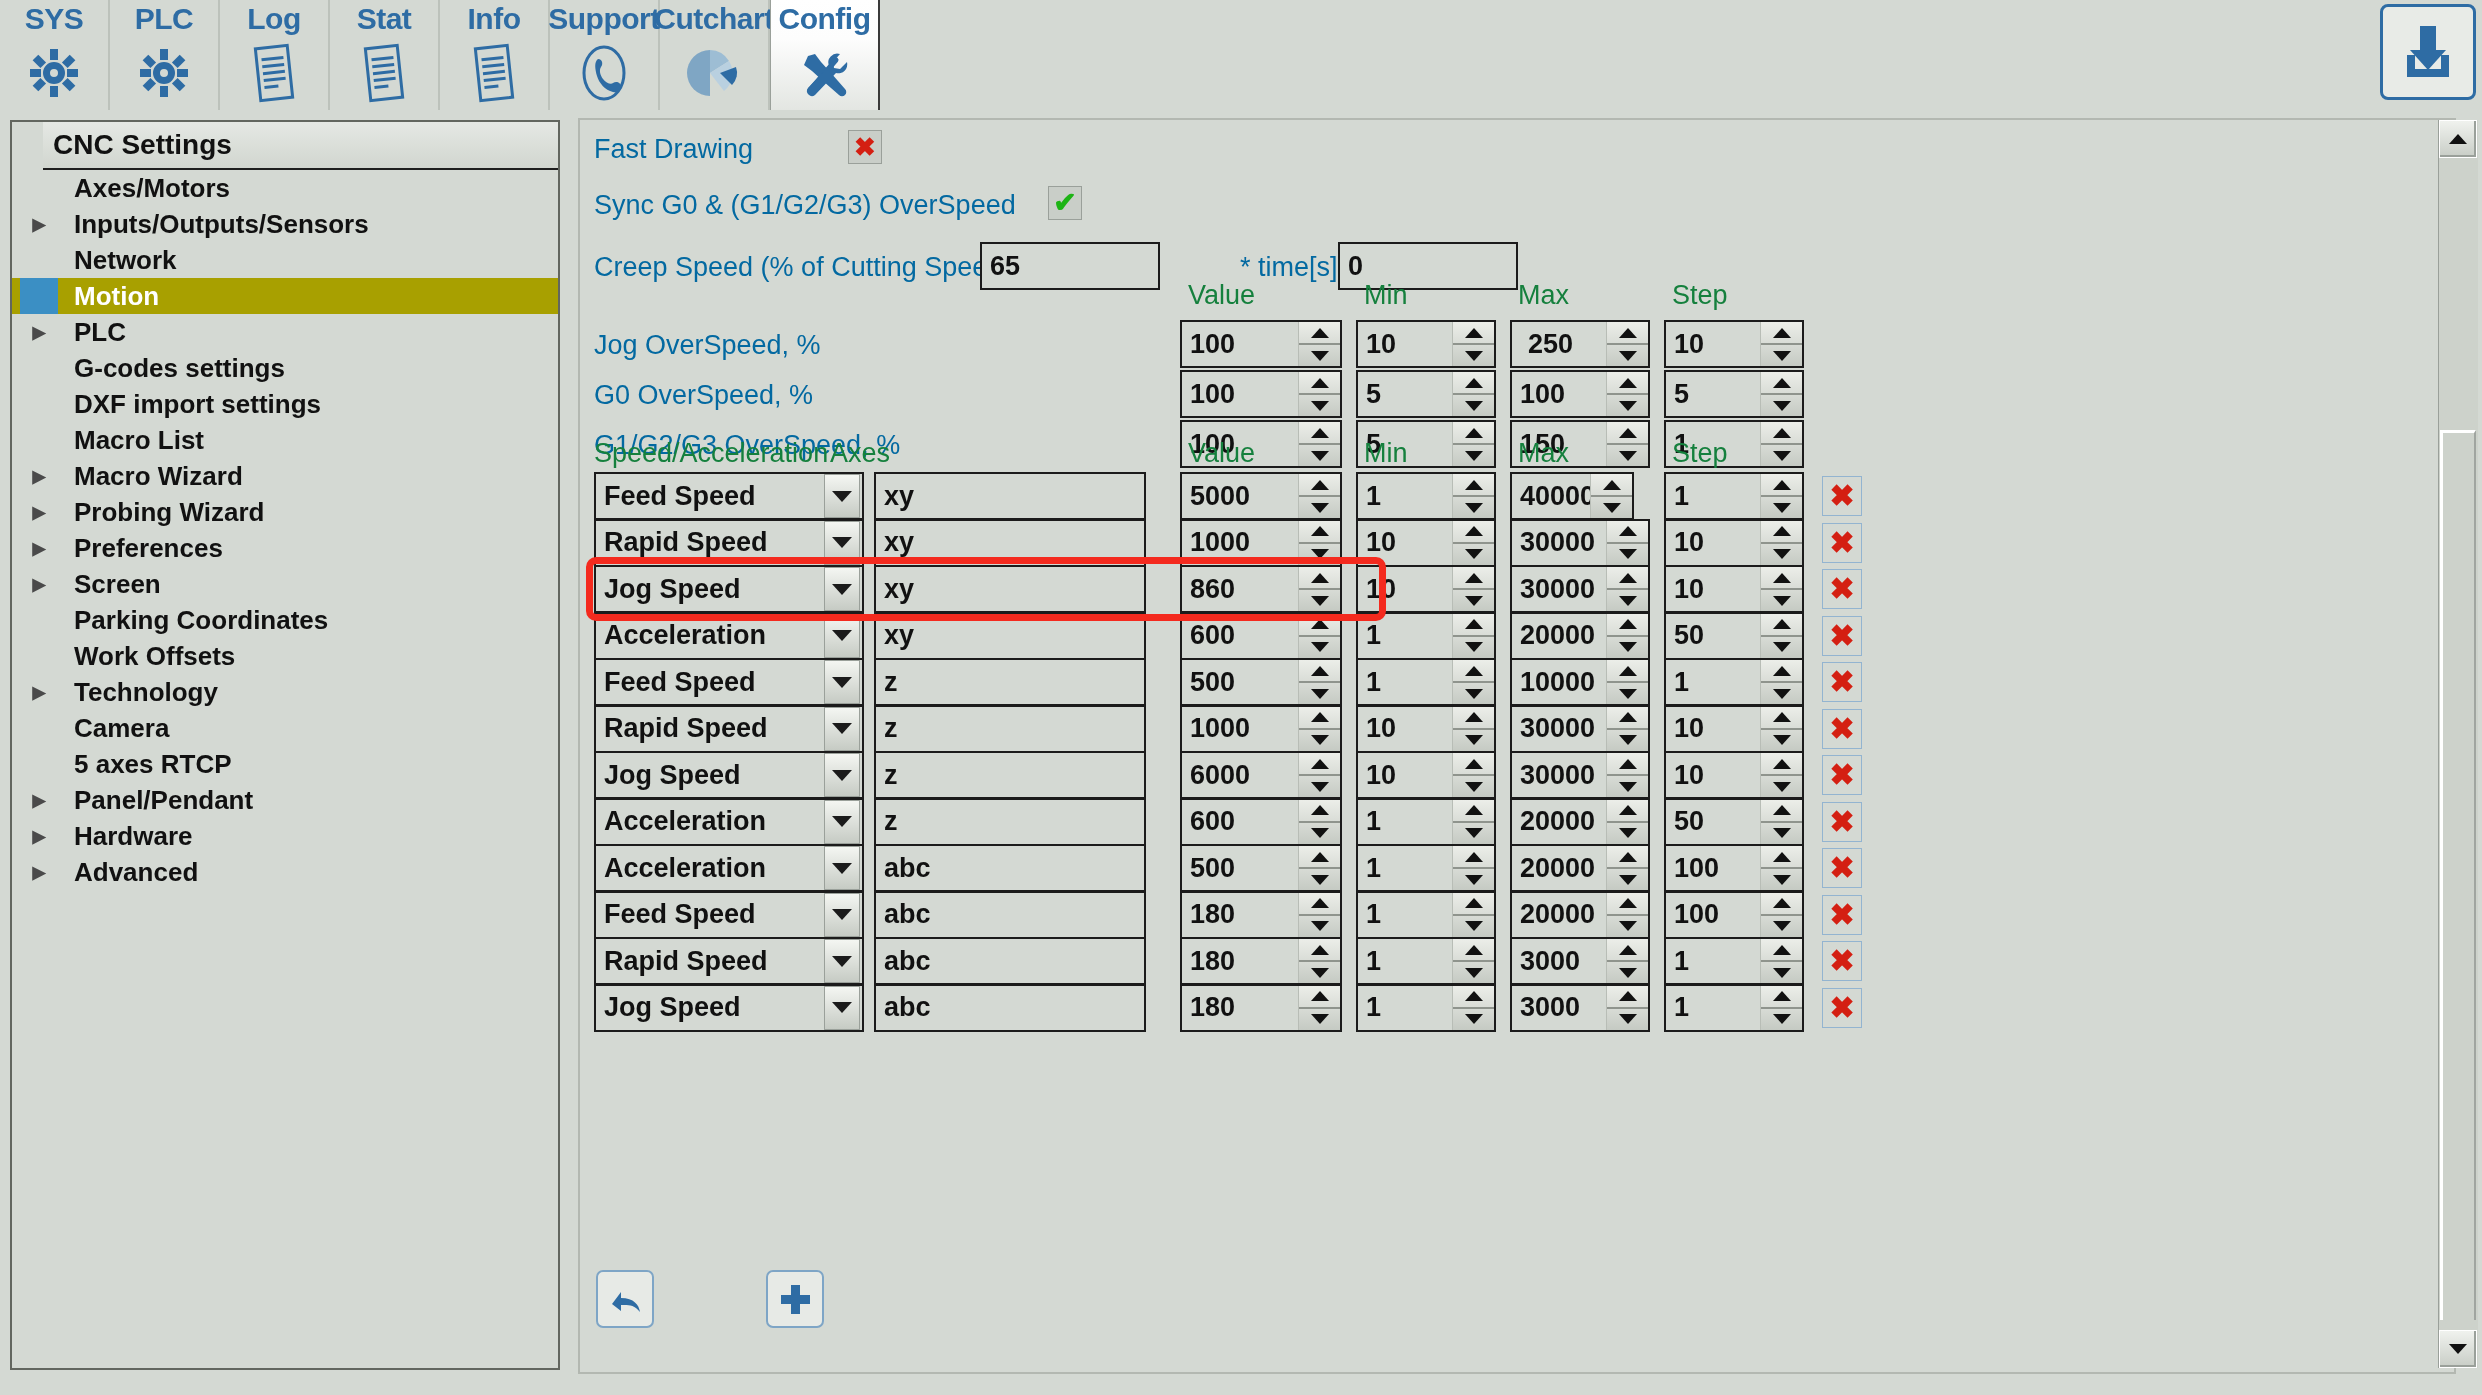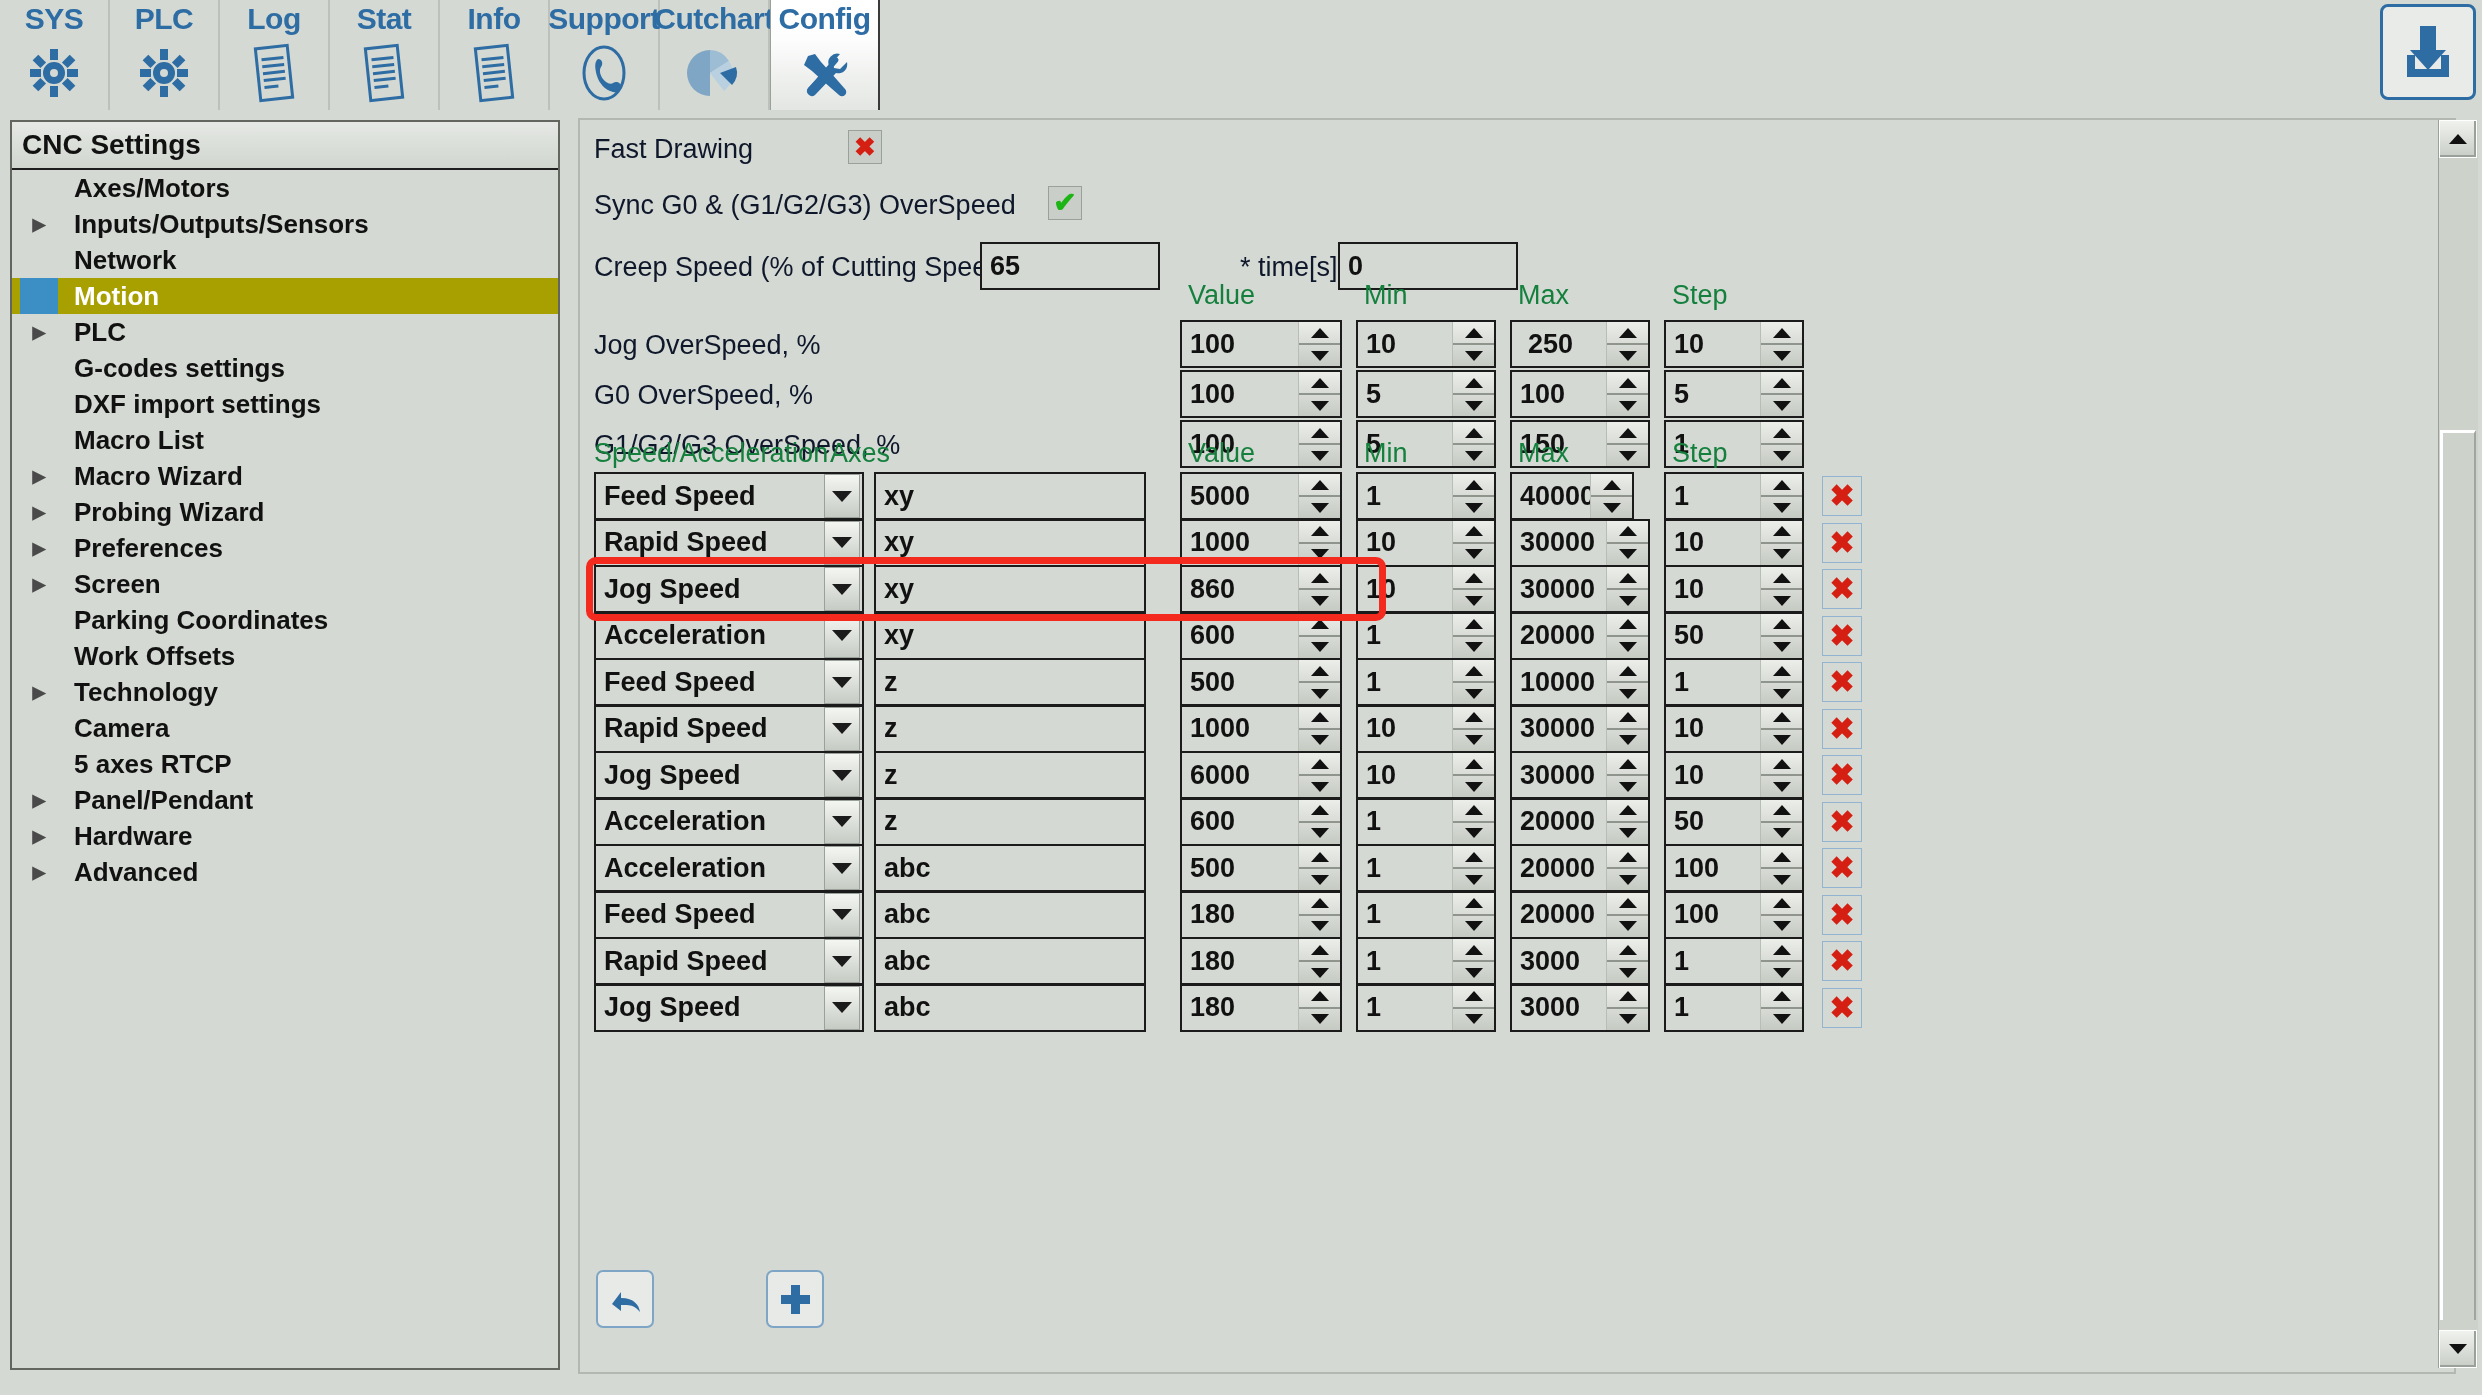--- a/index.html
+++ b/index.html
@@ -50,21 +50,21 @@
   #sidebar {
     position: absolute; left: 10px; top: 120px;
     width: 550px; height: 1250px;
     background: #d4d9d3;
     border: 2px solid #62665f;
   }
   #sidebar-header {
     height: 48px; border-bottom: 2px solid #1e1e1e;
     background: linear-gradient(to bottom,#e5e8e4,#d1d6cf);
     display: flex; align-items: center; padding-left: 10px;
-    font-size: 28px; font-weight: bold; color: #111;
+    font-size: 28px; font-weight: bold; color: #111; margin-left: 31px;
   }
   .tree-item {
     height: 36px; display: flex; align-items: center;
     font-size: 26px; font-weight: bold; color: #111;
     padding-left: 8px; cursor: pointer; position: relative;
   }
   .tree-item .arrow {
     width: 38px; text-align: center; font-size: 17px; color: #4a4a4a;
     flex: 0 0 38px;
   }
@@ -75,21 +75,21 @@
   .tree-item.selected .tree-label { color: #ffffff; }
   .tree-item.selected .arrow { background: #3b8fc4; height: 36px; }
 
   
   #main {
     position: absolute; left: 578px; top: 118px;
     width: 1878px; height: 1256px;
     background: #d4d9d3;
     border: 2px solid #b3b8b1;
   }
-  .row-label { font-size: 27px; color: #0f172a; }
+  .row-label { font-size: 27px; color: #0369a1; }
 
   .check-box {
     width: 34px; height: 34px;
     background: #c9cec8; border: 1px solid #9aa09a;
     display: inline-flex; align-items: center; justify-content: center;
     cursor: pointer; vertical-align: middle;
   }
 
   .txtfield {
     background: #d4d9d3;

